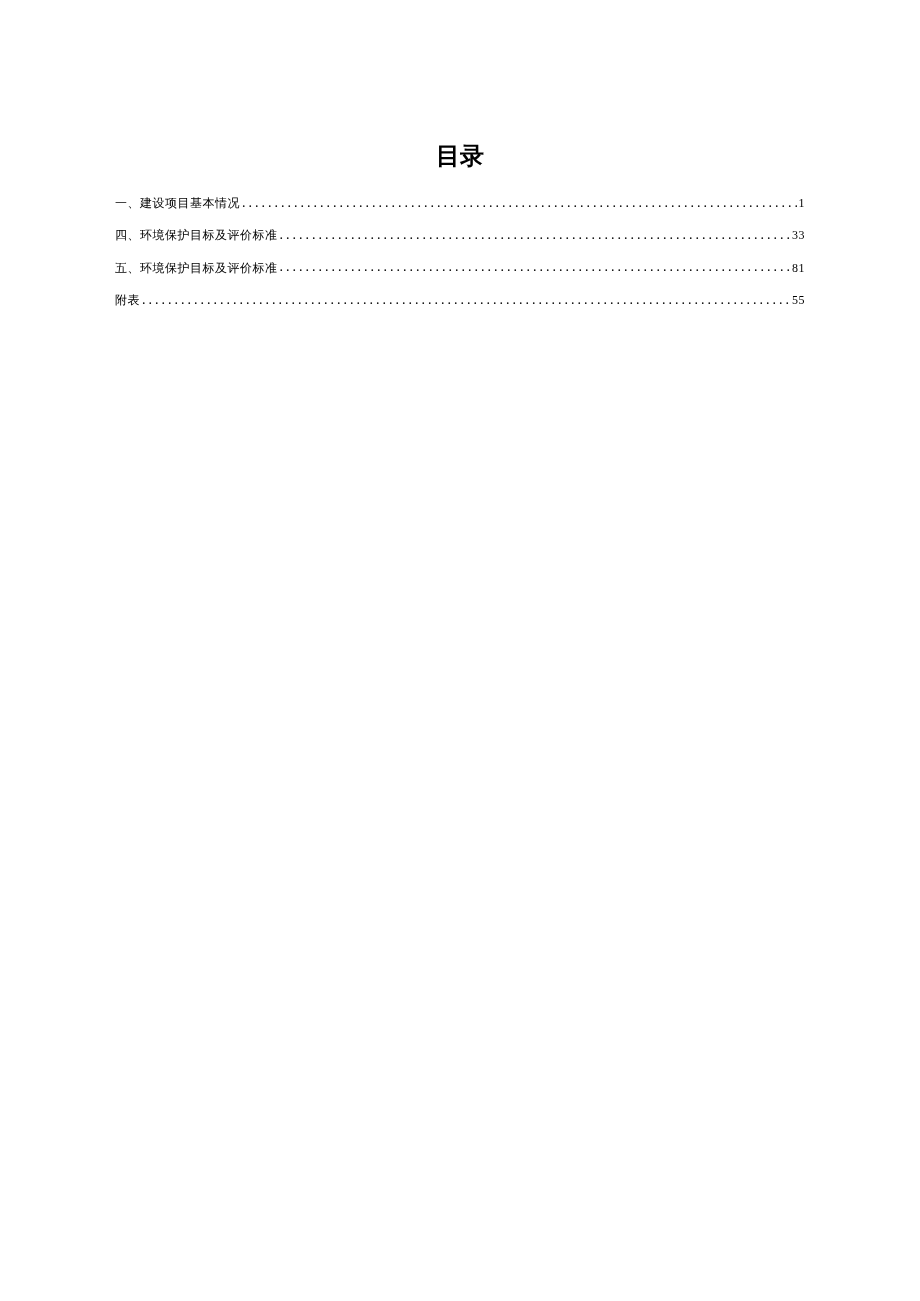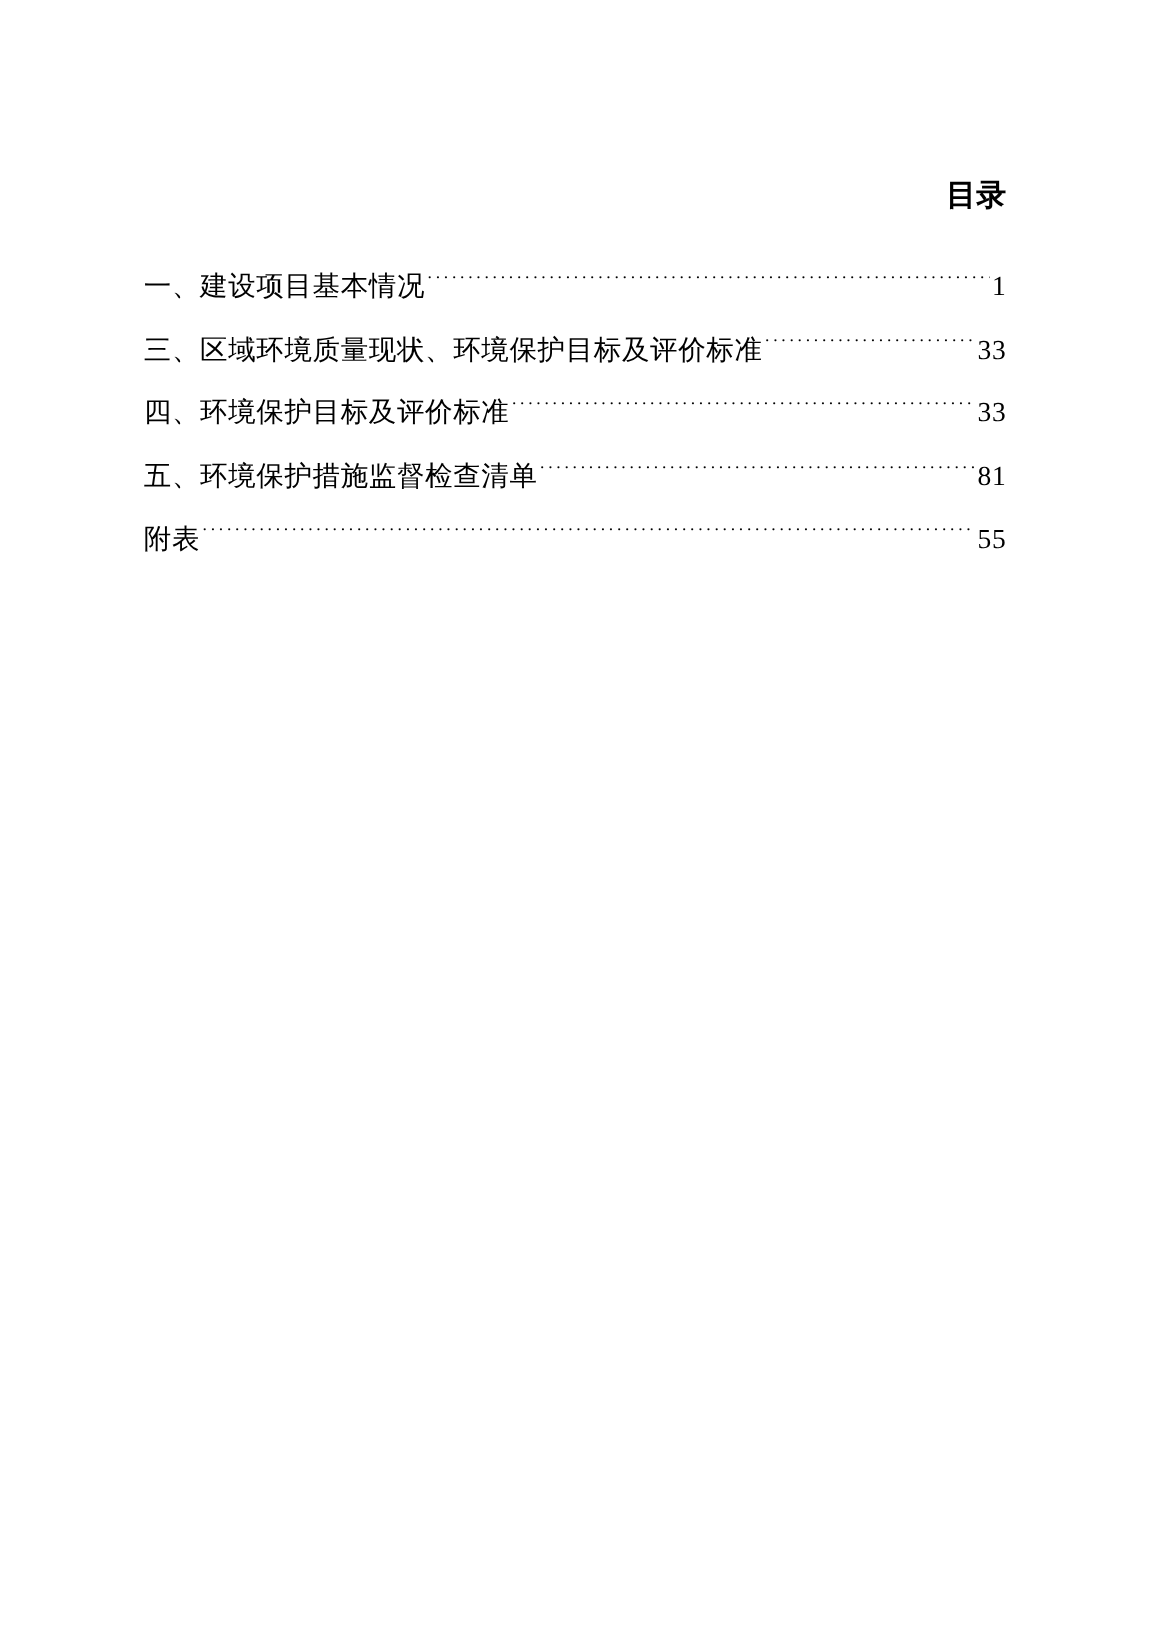--- a/index.html
+++ b/index.html
@@ -12,33 +12,33 @@
       height: 1301px;
       background: #ffffff;
       font-family: "SimSun", "宋体", serif;
       color: #000000;
       position: relative;
     }
     .page {
       padding: 140px 115px 0 115px;
     }
     .title {
-      text-align: right;
+      text-align: center;
       font-size: 24px;
       font-weight: bold;
-      margin-bottom: 32px;
+      margin-bottom: 16px;
       font-family: "SimHei", "黑体", sans-serif;
     }
     .toc {
       width: 100%;
     }
     .toc-entry {
       display: flex;
-      align-items: flex-start;
-      font-size: 22px;
+      align-items: center;
+      font-size: 12px;
       line-height: 2.3;
       white-space: nowrap;
       letter-spacing: 0.5px;
     }
     .toc-label {
       flex: 0 0 auto;
     }
     .toc-dots {
       flex: 1 1 auto;
       overflow: hidden;
@@ -61,31 +61,26 @@
 
 <div class="page">
   <h1 class="title">目录</h1>
   <div class="toc">
     <div class="toc-entry">
       <span class="toc-label">一、建设项目基本情况</span>
       <span class="toc-dots"></span>
       <span class="toc-page">1</span>
     </div>
     <div class="toc-entry">
-      <span class="toc-label">三、区域环境质量现状、环境保护目标及评价标准</span>
-      <span class="toc-dots"></span>
-      <span class="toc-page">33</span>
-    </div>
-    <div class="toc-entry">
       <span class="toc-label">四、环境保护目标及评价标准</span>
       <span class="toc-dots"></span>
       <span class="toc-page">33</span>
     </div>
     <div class="toc-entry">
-      <span class="toc-label">五、环境保护措施监督检查清单</span>
+      <span class="toc-label">五、环境保护目标及评价标准</span>
       <span class="toc-dots"></span>
       <span class="toc-page">81</span>
     </div>
     <div class="toc-entry">
       <span class="toc-label">附表</span>
       <span class="toc-dots"></span>
       <span class="toc-page">55</span>
     </div>
   </div>
 </div>

